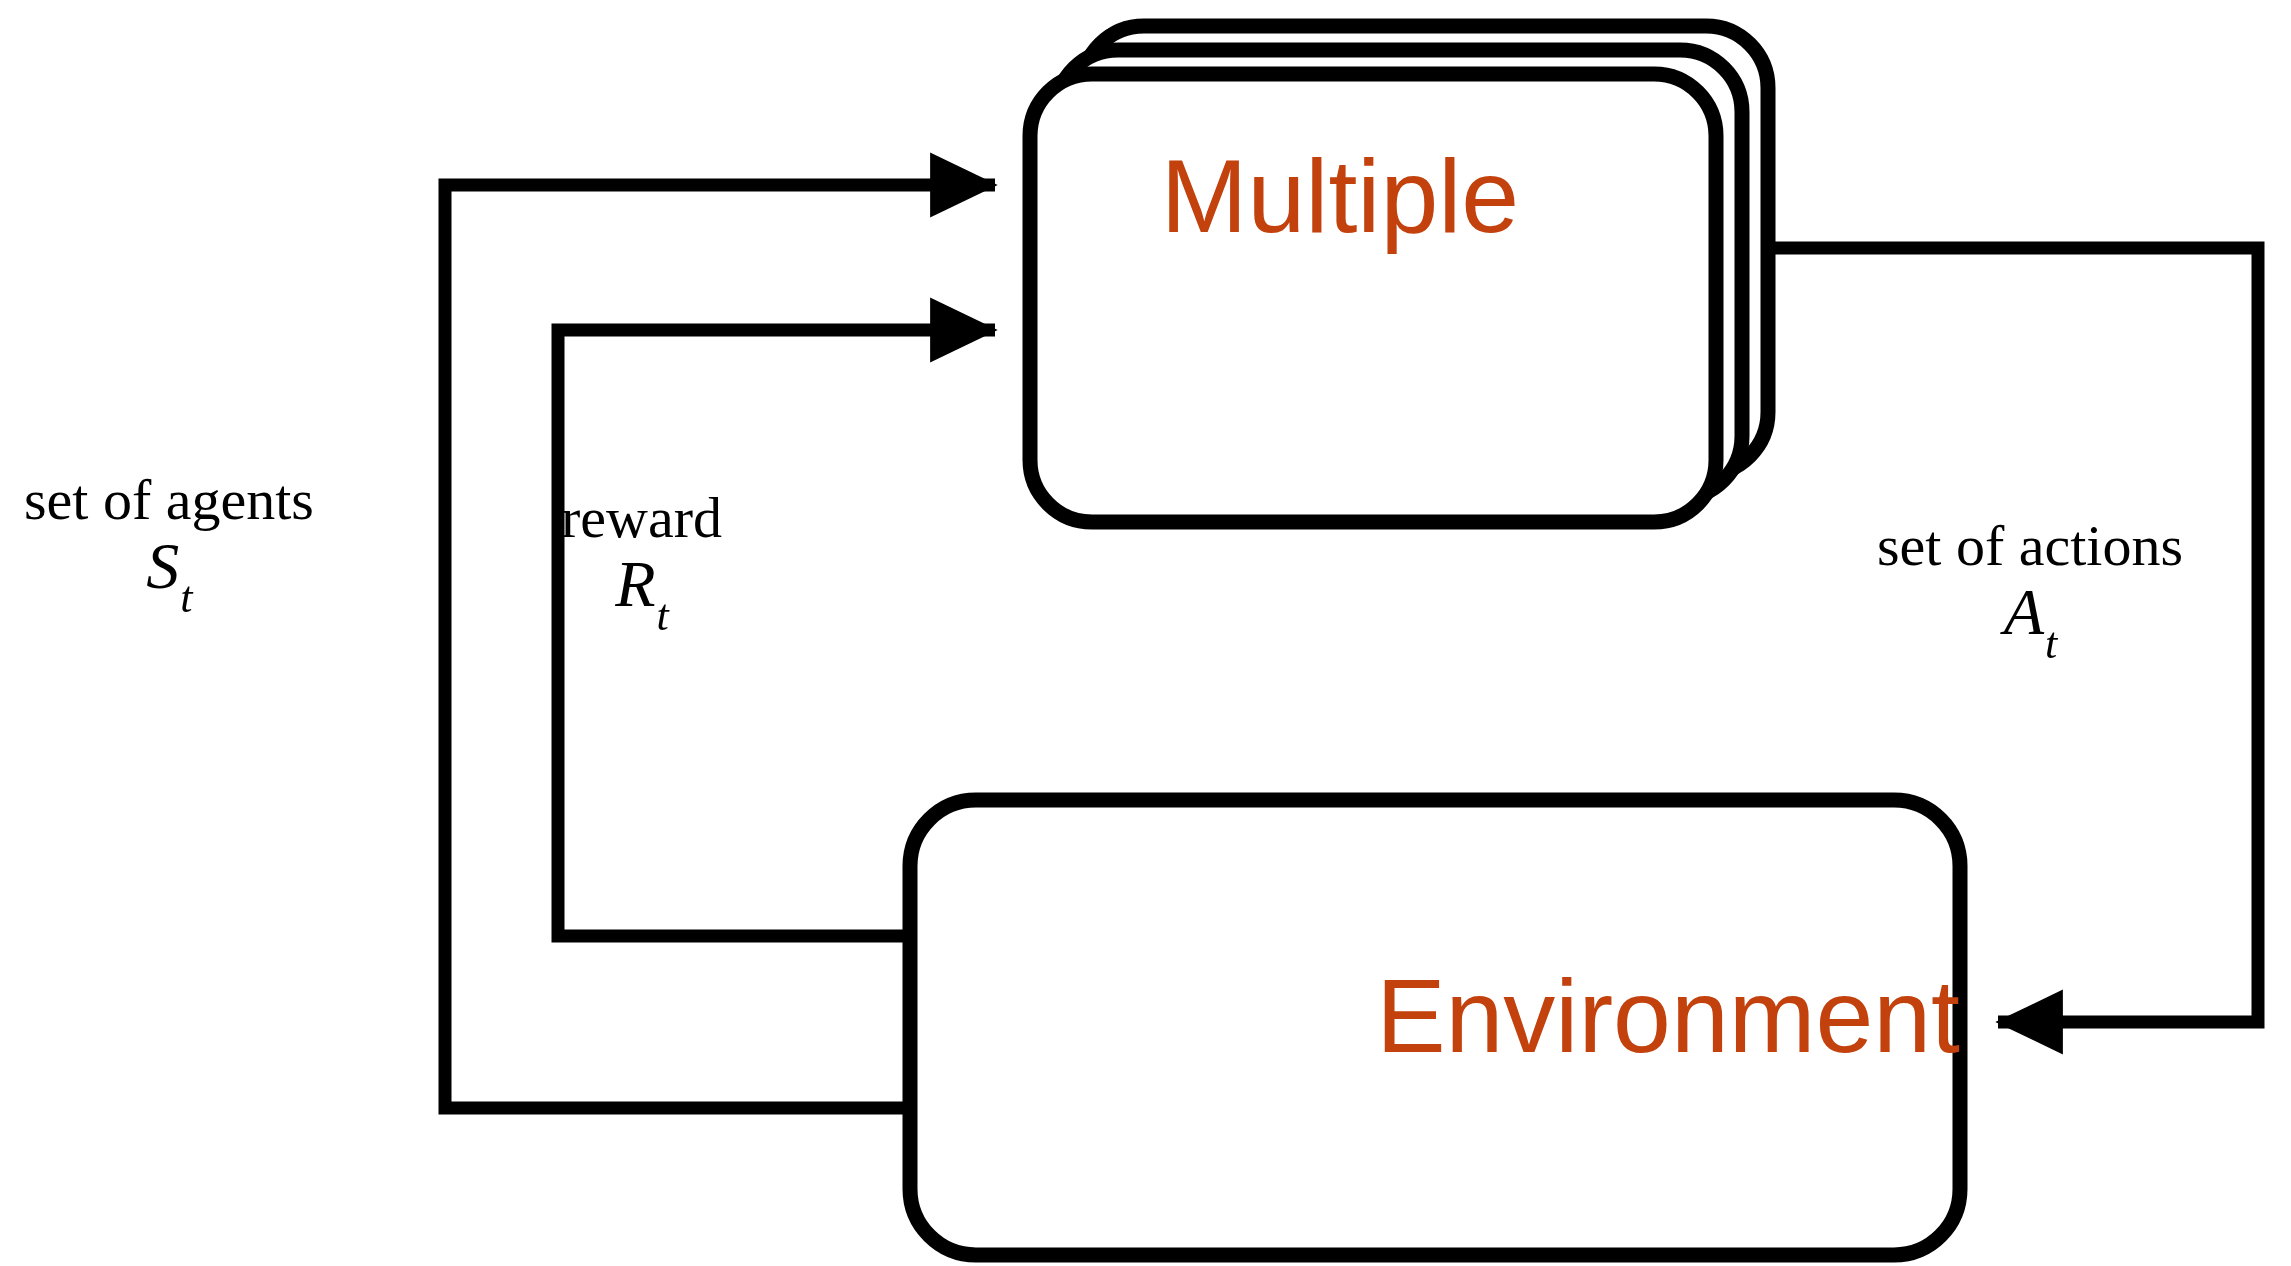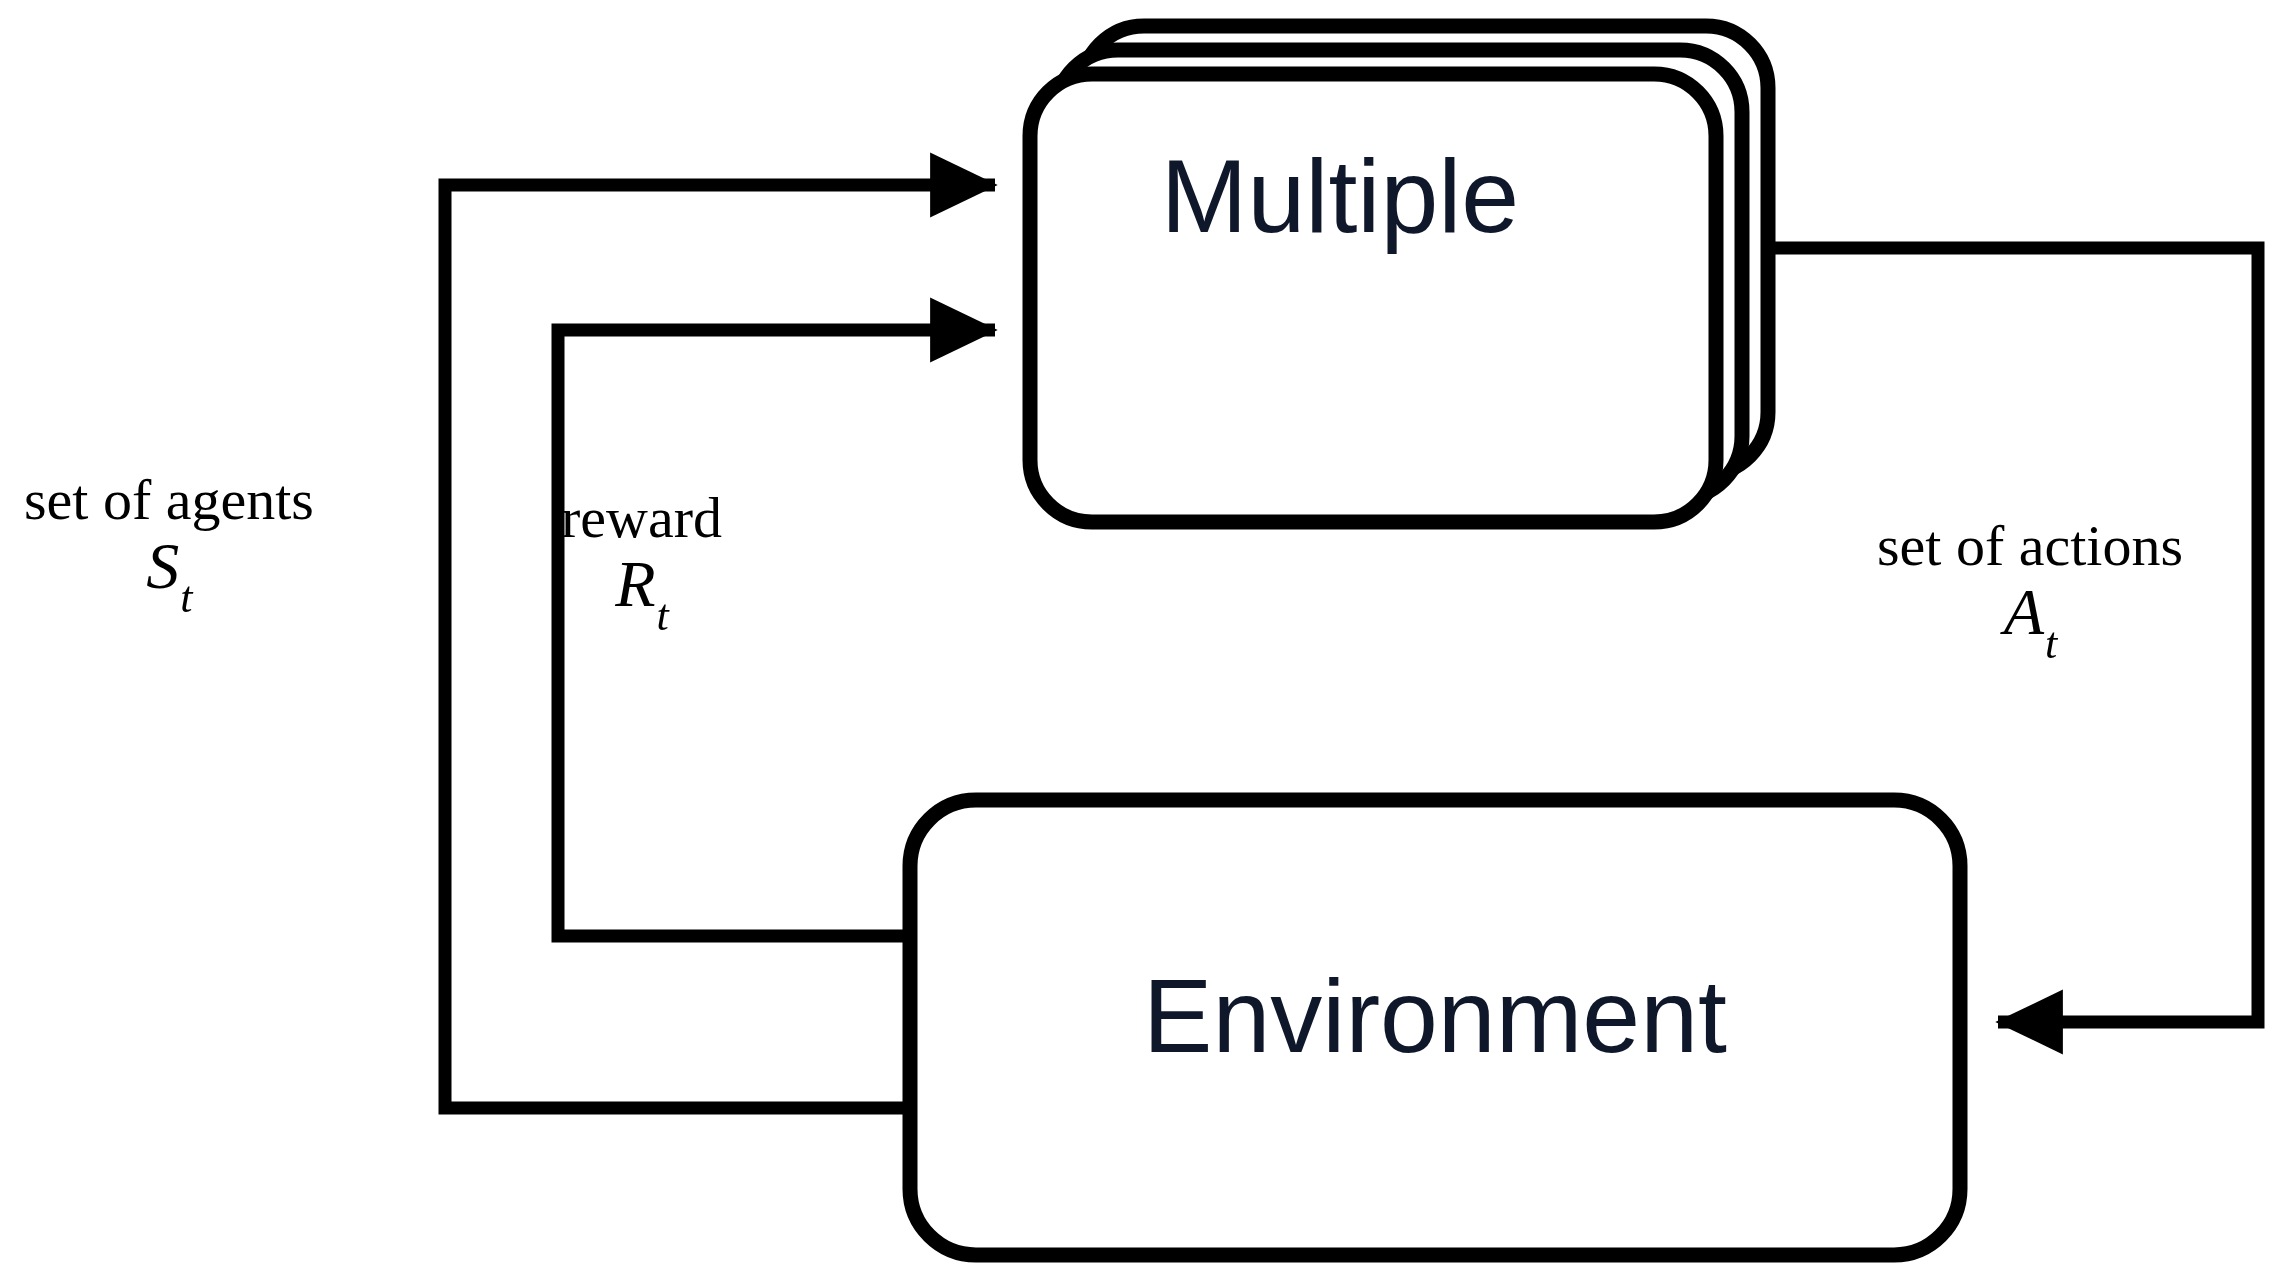--- a/index.html
+++ b/index.html
@@ -46,37 +46,38 @@
     font-size: 44px;
     font-style: italic;
     vertical-align: sub;
     position: relative;
     top: 10px;
     left: 1px;
   }
   .box-text {
     position: absolute;
     font-family: "Liberation Sans", sans-serif;
-    color: #0f172a;
+    color: #c2410c;
     text-align: center;
     line-height: 1.08;
     white-space: nowrap;
   }
   #agents-text {
     left: 1030px;
     top: 140px;
     width: 620px;
     font-size: 104px;
   }
   #agents-text .ln { display: block; }
   #environment-text {
     left: 910px;
     top: 960px;
     width: 1050px;
     font-size: 104px;
+    text-align: right;
   }
   #states-label   { left: 24px;   top: 470px;  }
   #reward-label   { left: 561px;  top: 488px;  }
   #actions-label  { left: 1877px; top: 516px;  }
 </style>
 </head>
 <body>
 
 <div id="stage">
 

